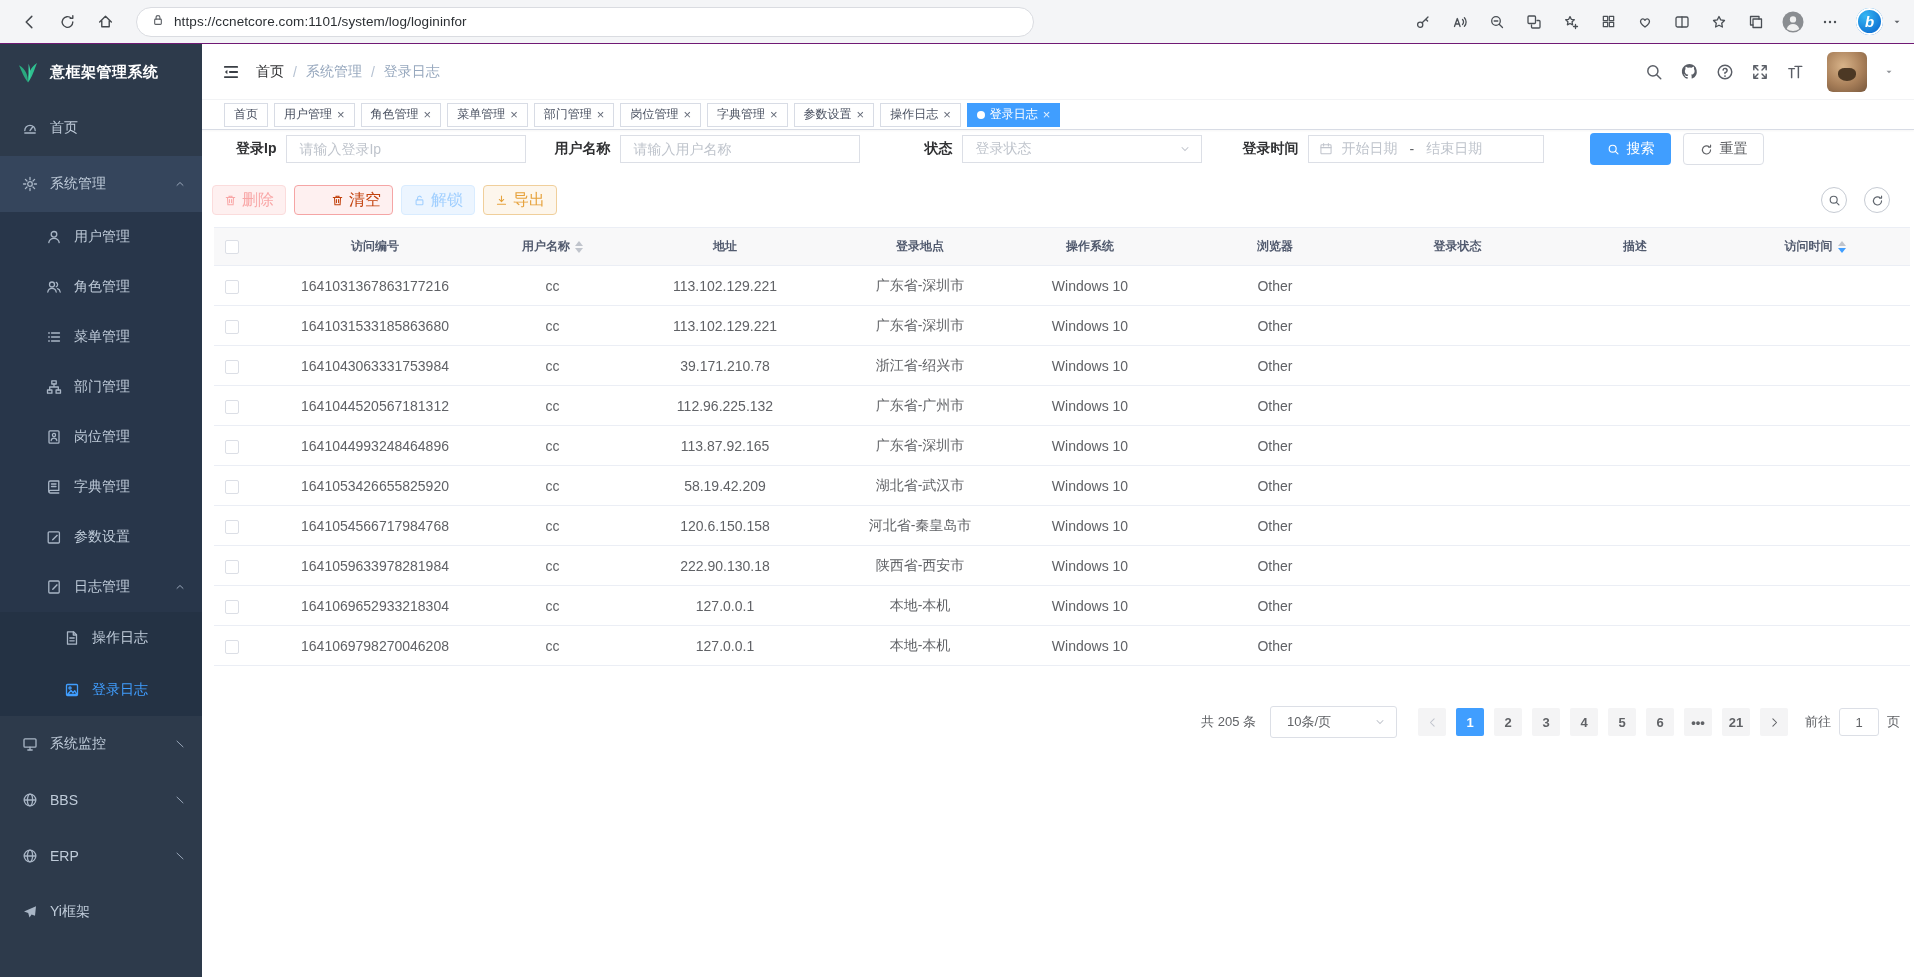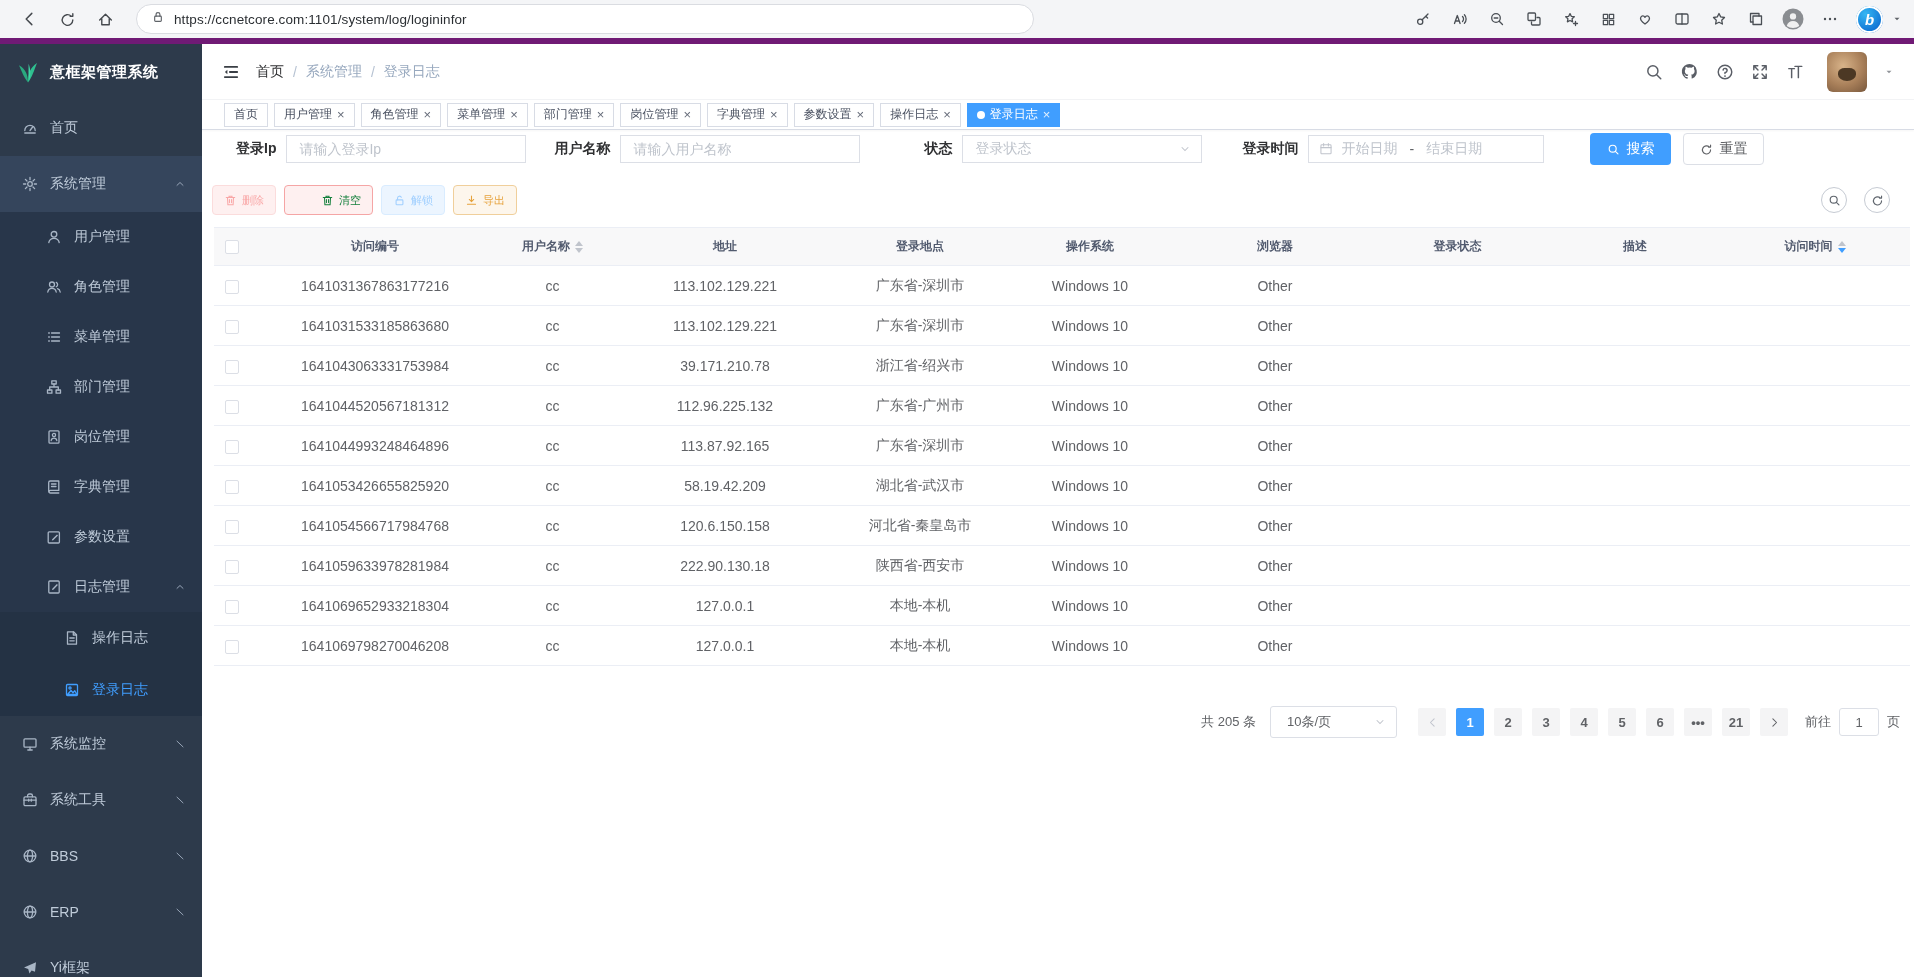--- a/index.html
+++ b/index.html
@@ -2,21 +2,21 @@
 <html><head>
 <meta charset="utf-8">
 <style>
   * { margin:0; padding:0; box-sizing:border-box; }
   html,body { width:1914px; height:977px; overflow:hidden; background:#fff;
     font-family:"Liberation Sans","DejaVu Sans",sans-serif; }
   .ic { display:inline-flex; align-items:center; justify-content:center; flex:none; }
   .ic svg { display:block; }
 
   
-  .browser-bar { height:44px; background:#f4f5f7; border-bottom:6px solid #701a75;
+  .browser-bar { height:44px; background:#f4f5f7; border-bottom:1px solid #701a75;
     display:flex; align-items:center; padding:0 12px; }
   .nav-btn { width:34px; height:34px; border-radius:6px; display:flex; align-items:center;
     justify-content:center; color:#45494e; margin-right:4px; }
   .url-pill { height:30px; width:898px; margin-left:10px; background:#fff;
     border:1px solid #dadce1; border-radius:15px; display:flex; align-items:center;
     padding:0 14px; gap:9px; color:#5f6368; }
   .url-text { font-size:13.5px; color:#2b2f33; letter-spacing:.1px; }
   .browser-right { margin-left:auto; display:flex; align-items:center; gap:7px; }
   .tb-btn { width:30px; height:30px; display:flex; align-items:center; justify-content:center;
     color:#4a4f55; border-radius:6px; }
@@ -82,24 +82,24 @@
   .sel .sel-caret { margin-left:auto; color:#c0c4cc; }
   .dates { width:236px; display:flex; align-items:center; gap:8px; padding:12px 10px; }
   .dates .rsep { color:#606266; margin:0 4px; }
   .g2 { margin-left:28px; } .g3 { margin-left:64px; } .g4 { margin-left:40px; }
   .btn { height:32px; border-radius:4px; font-size:14px; display:inline-flex;
     align-items:center; gap:6px; padding:0 16px; cursor:pointer; border:1px solid transparent; }
   .btn-primary { background:#409EFF; color:#fff; margin-left:46px; }
   .btn-plain { background:#fff; color:#606266; border-color:#dcdfe6; margin-left:12px; }
 
   .actions-row { display:flex; align-items:center; margin:20px 0 0 0; gap:8px; }
-  .btn-sm { height:30px; border-radius:4px; padding:0 11px; font-size:11px;
+  .btn-sm { height:30px; border-radius:4px; padding:0 11px; font-size:16px;
     display:inline-flex; align-items:center; gap:5px; border:1px solid; cursor:pointer; }
   .b-del   { background:#fef0f0; border-color:#fbdcdc; color:#f9a7a7; }
-  .b-clear { background:#fef0f0; border-color:#f5a5a5; color:#15803d;padding-left:36px; }
+  .b-clear { background:#fef0f0; border-color:#f5a5a5; color:#c2410c;padding-left:36px; }
   .b-unlock{ background:#ecf5ff; border-color:#d9ecff; color:#a0cfff; }
   .b-export{ background:#fdf6ec; border-color:#f0cf9b; color:#e6a23c; }
   .tool-circles { margin-left:auto; margin-right:14px; display:flex; gap:17px; }
   .circ { width:26px; height:26px; border-radius:50%; border:1px solid #c6cbd3;
     color:#5f656d; display:flex; align-items:center; justify-content:center; cursor:pointer; }
 
   
   table { border-collapse:collapse; table-layout:fixed; width:1696px; margin:12px 0 0 2px; }
   thead th { height:38px; background:#f8f8f9; color:#515a6e; font-weight:bold; font-size:12px;
     border-top:1px solid #ebeef5; border-bottom:1px solid #ebeef5; text-align:center;
@@ -419,34 +419,20 @@
           </div>
         </div>
         <div class="menu-item lvl1">
           <span class="ic mi-ic">
             <svg viewBox="0 0 16 16" width="16" height="16" fill="none" stroke="currentColor" stroke-width="1.3" stroke-linecap="round" stroke-linejoin="round">
               <rect x="2" y="2.8" width="12" height="8.4" rx="1"></rect>
               <path d="M5.8 14h4.4M8 11.2V14"></path>
             </svg>
           </span>
           <span>系统监控</span>
-          <span class="ic chev">
-            <svg viewBox="0 0 16 16" width="12" height="12" fill="none" stroke="currentColor" stroke-width="1.3" stroke-linecap="round" stroke-linejoin="round">
-              <path d="M4 6.2 8 10l4 3.8" transform="translate(0 -2)"></path>
-            </svg>
-          </span>
-        </div>
-        <div class="menu-item lvl1">
-          <span class="ic mi-ic">
-            <svg viewBox="0 0 16 16" width="16" height="16" fill="none" stroke="currentColor" stroke-width="1.3" stroke-linecap="round" stroke-linejoin="round">
-              <rect x="2" y="4.8" width="12" height="8.8" rx="1.2"></rect>
-              <path d="M5.6 4.8V3.6A1.6 1.6 0 0 1 7.2 2h1.6a1.6 1.6 0 0 1 1.6 1.6v1.2M2 8.2h12M6.7 7.2v2M9.3 7.2v2"></path>
-            </svg>
-          </span>
-          <span>系统工具</span>
           <span class="ic chev">
             <svg viewBox="0 0 16 16" width="12" height="12" fill="none" stroke="currentColor" stroke-width="1.3" stroke-linecap="round" stroke-linejoin="round">
               <path d="M4 6.2 8 10l4 3.8" transform="translate(0 -2)"></path>
             </svg>
           </span>
         </div>
         <div class="menu-item lvl1">
           <span class="ic mi-ic">
             <svg viewBox="0 0 16 16" width="16" height="16" fill="none" stroke="currentColor" stroke-width="1.3" stroke-linecap="round" stroke-linejoin="round">
               <circle cx="8" cy="8" r="5.8"></circle>

